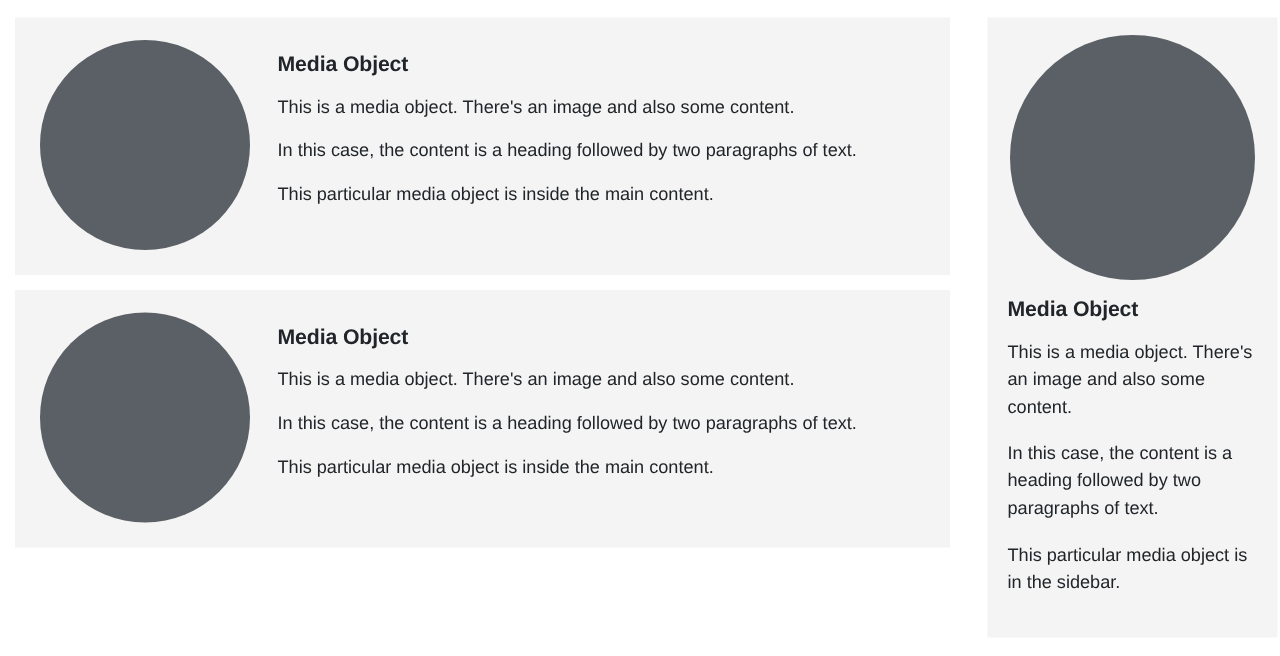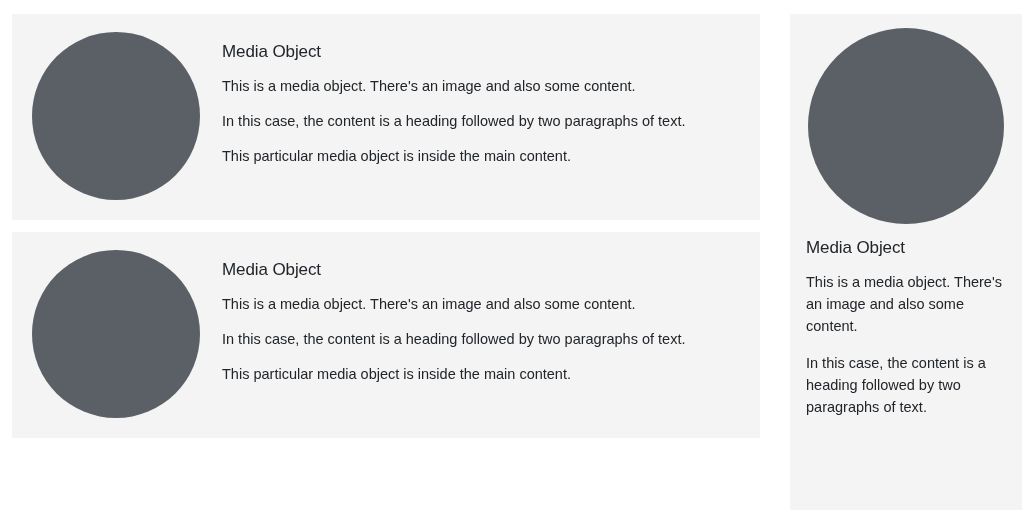--- a/index.html
+++ b/index.html
@@ -56,21 +56,21 @@
   .main .circle {
     width: 168px;
     height: 168px;
   }
   .media-body {
     flex: 1 1 auto;
     padding-top: 10px;
   }
   h3.media-title {
     font-size: 17px;
-    font-weight: normal;
+    font-weight: bold;
     margin: 0 0 14px 0;
     color: #212529;
     letter-spacing: -0.1px;
   }
   .media-body p {
     font-size: 14.5px;
     line-height: 1.45;
     margin: 0 0 14px 0;
     color: #212529;
   }
@@ -135,15 +135,16 @@
 
   <div class="gap"></div>
 
   <div class="sidebar">
     <div class="sidebar-figure">
       <div class="circle"></div>
     </div>
     <h3 class="media-title">Media Object</h3>
     <p>This is a media object. There's an image and also some content.</p>
     <p>In this case, the content is a heading followed by two paragraphs of text.</p>
+    <p>This particular media object is in the sidebar.</p>
   </div>
 
 </div>
 
 </body></html>

